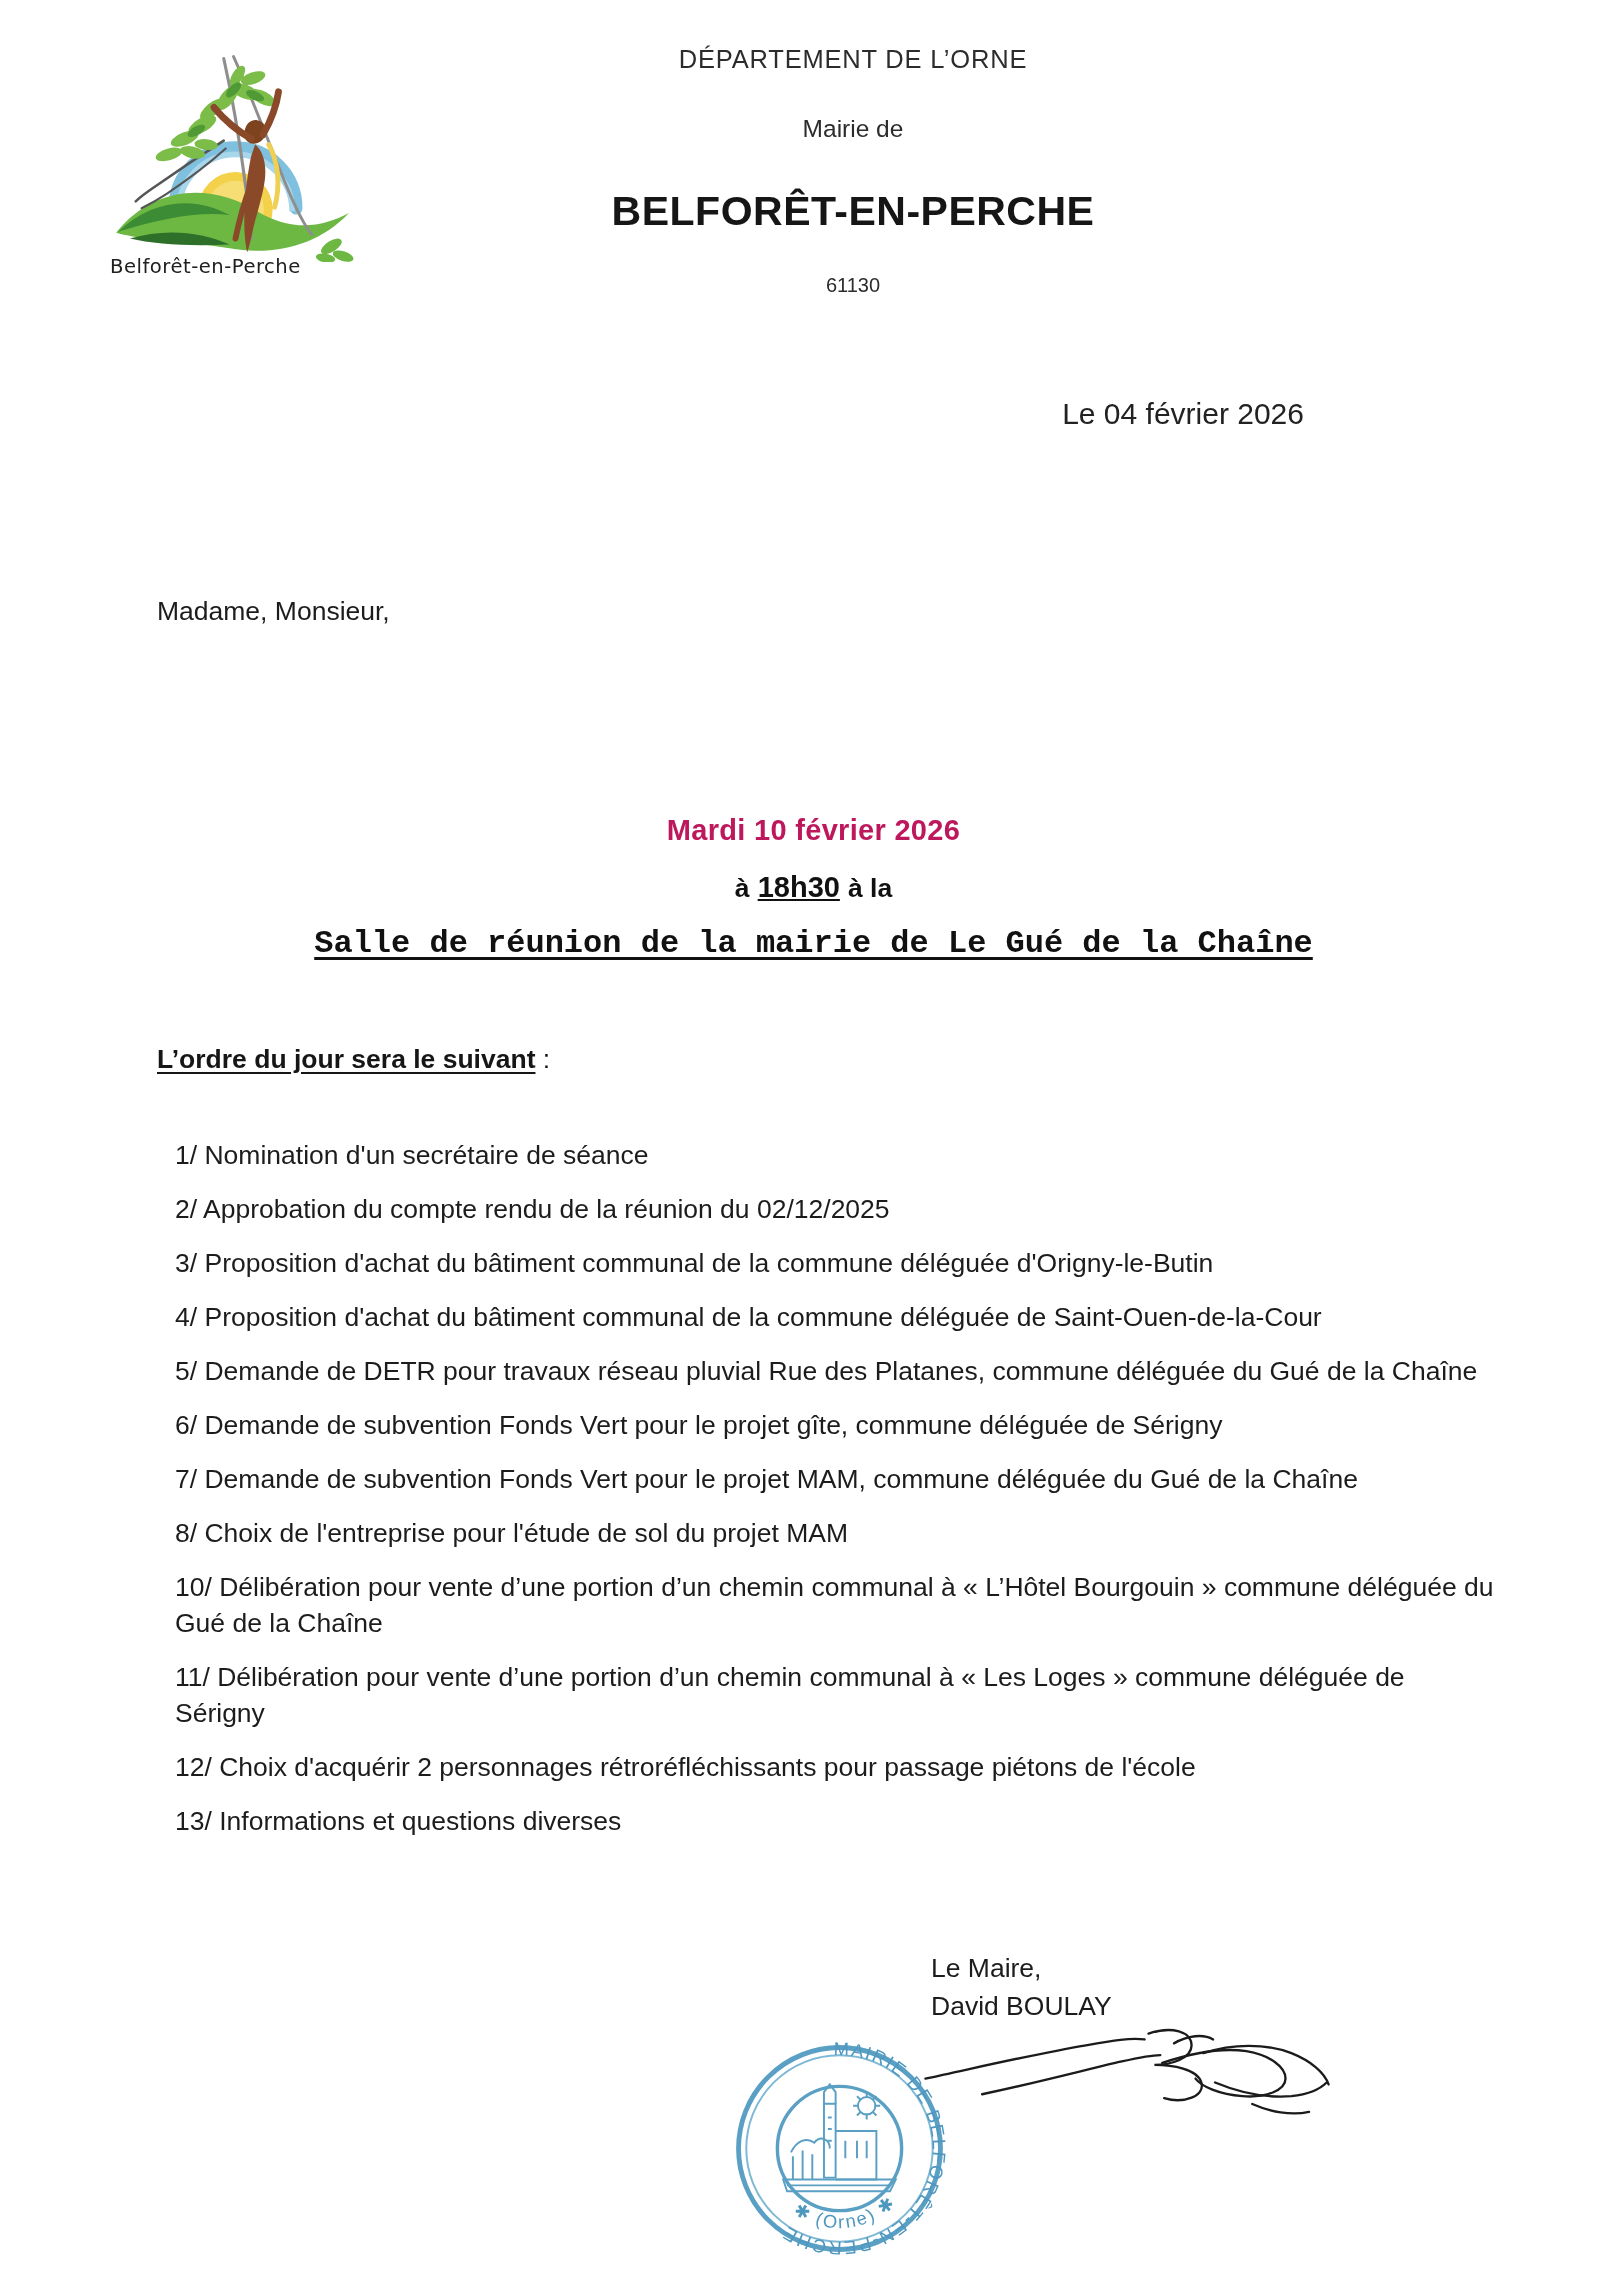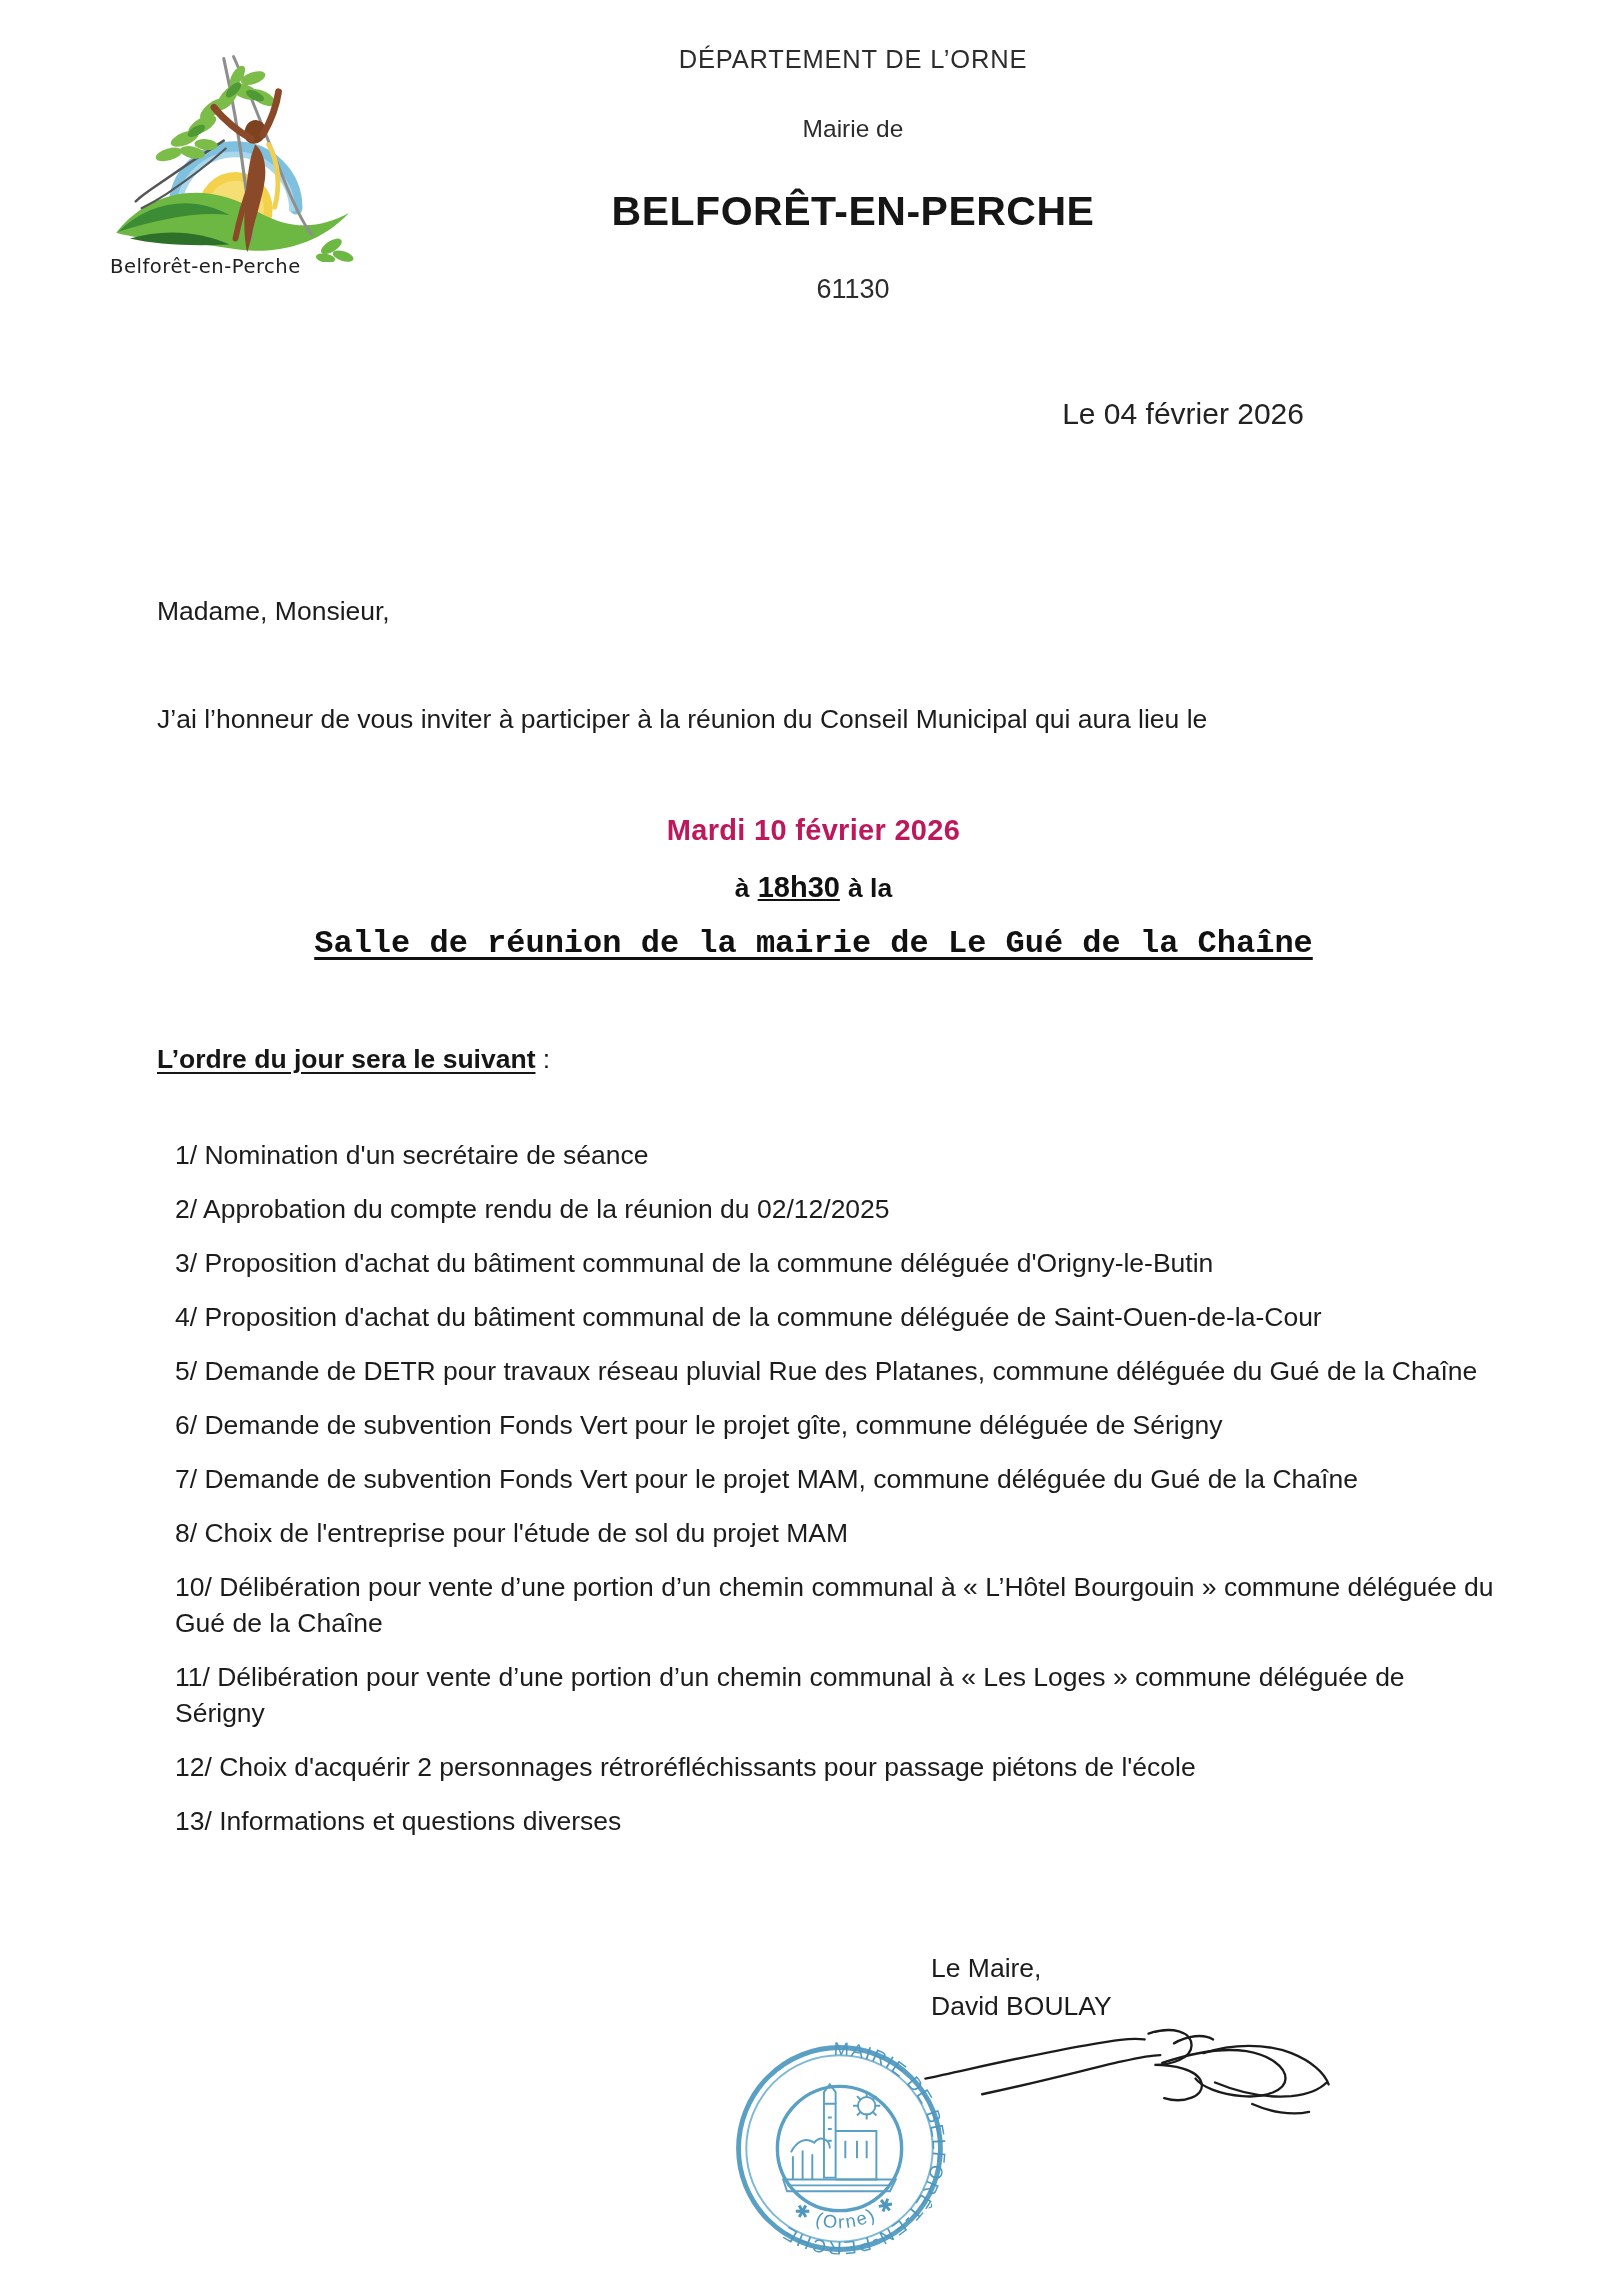--- a/index.html
+++ b/index.html
@@ -70,21 +70,21 @@
     margin: 41px 0 0 0;
   }
   .commune-line {
     font-size: 41px;
     font-weight: bold;
     letter-spacing: 0.5px;
     color: #161616;
     margin: 45px 0 0 0;
   }
   .postal-line {
-    font-size: 27px;
+    font-size: 20px;
     color: #2c2c2c;
     margin: 39px 0 0 0;
   }
 
   
   .date-line {
     position: absolute;
     left: 0;
     top: 397px;
     width: 1304px;
@@ -275,21 +275,20 @@
       <p class="mairie-line">Mairie de</p>
       <p class="commune-line">BELFORÊT-EN-PERCHE</p>
       <p class="postal-line">61130</p>
     </div>
   </div>
 
   <div class="date-line">Le 04 février 2026</div>
 
   <div class="salutation">Madame, Monsieur,</div>
 
-  <div class="intro">J’ai l’honneur de vous inviter à participer à la réunion du Conseil Municipal qui aura lieu le</div>
 
   <div class="meeting">
     <p class="meeting-date">Mardi 10 février 2026</p>
     <p class="meeting-time"><span class="small">à</span>
       <span class="u">18h30</span>
       <span class="small">à la</span></p>
     <p class="meeting-place">Salle de réunion de la mairie de Le Gué de la Chaîne</p>
   </div>
 
   <div class="agenda-heading"><span class="u">L’ordre du jour sera le suivant</span><span class="colon"> :</span></div>

